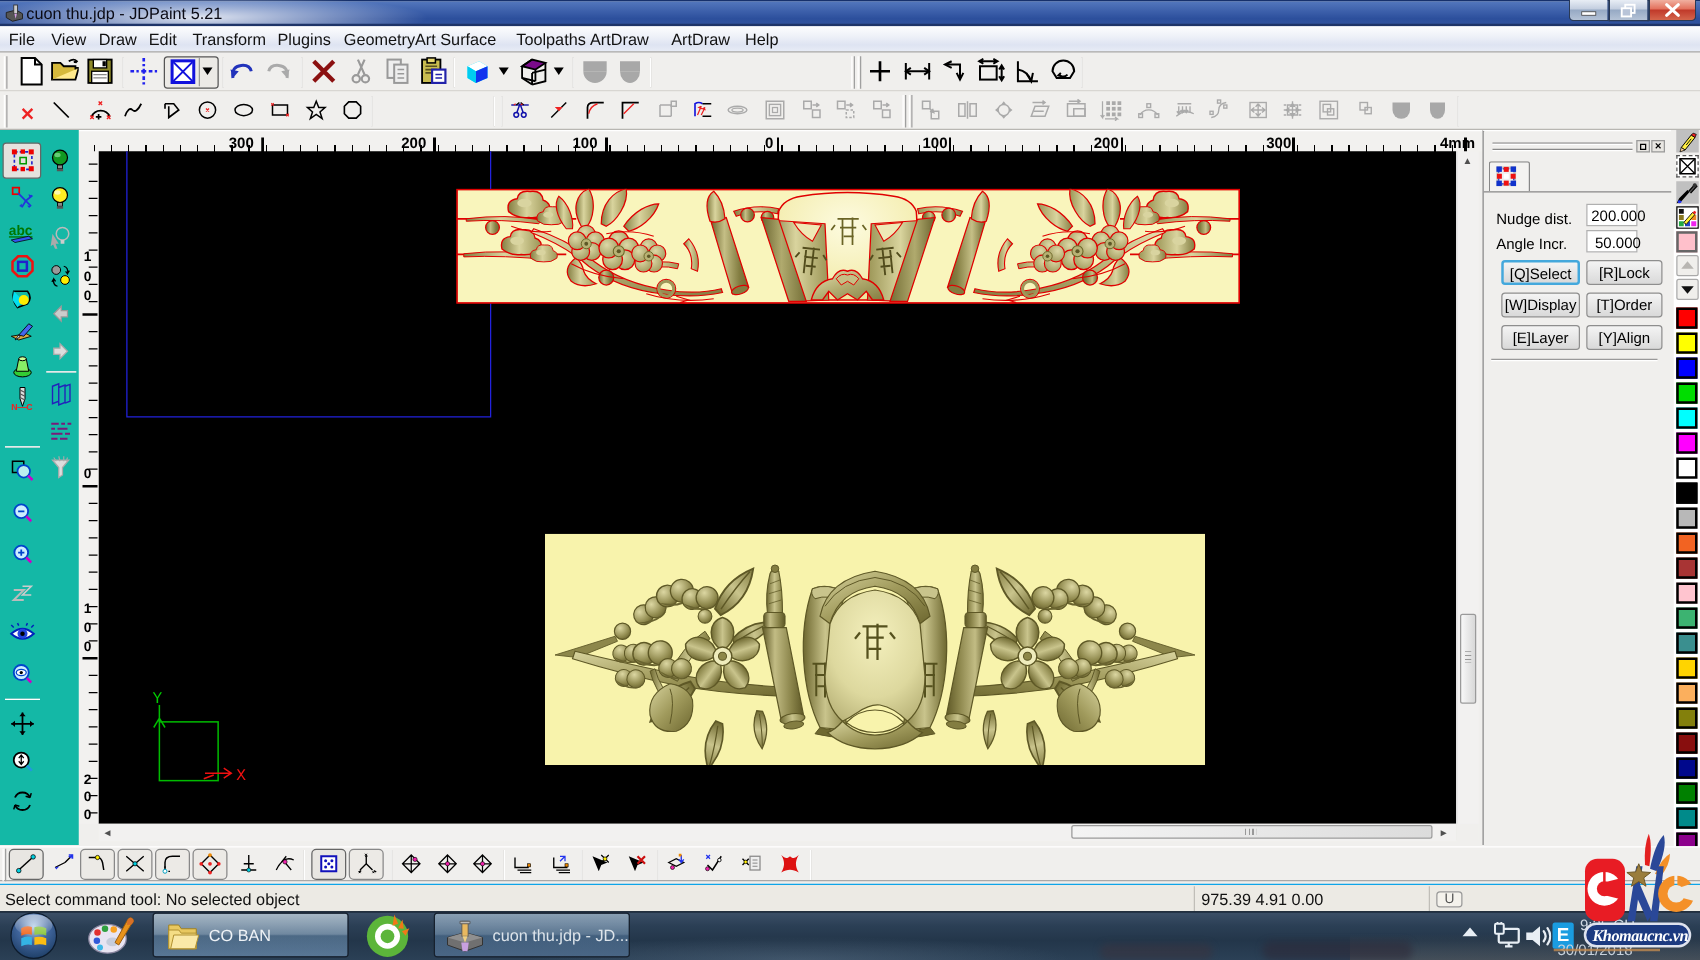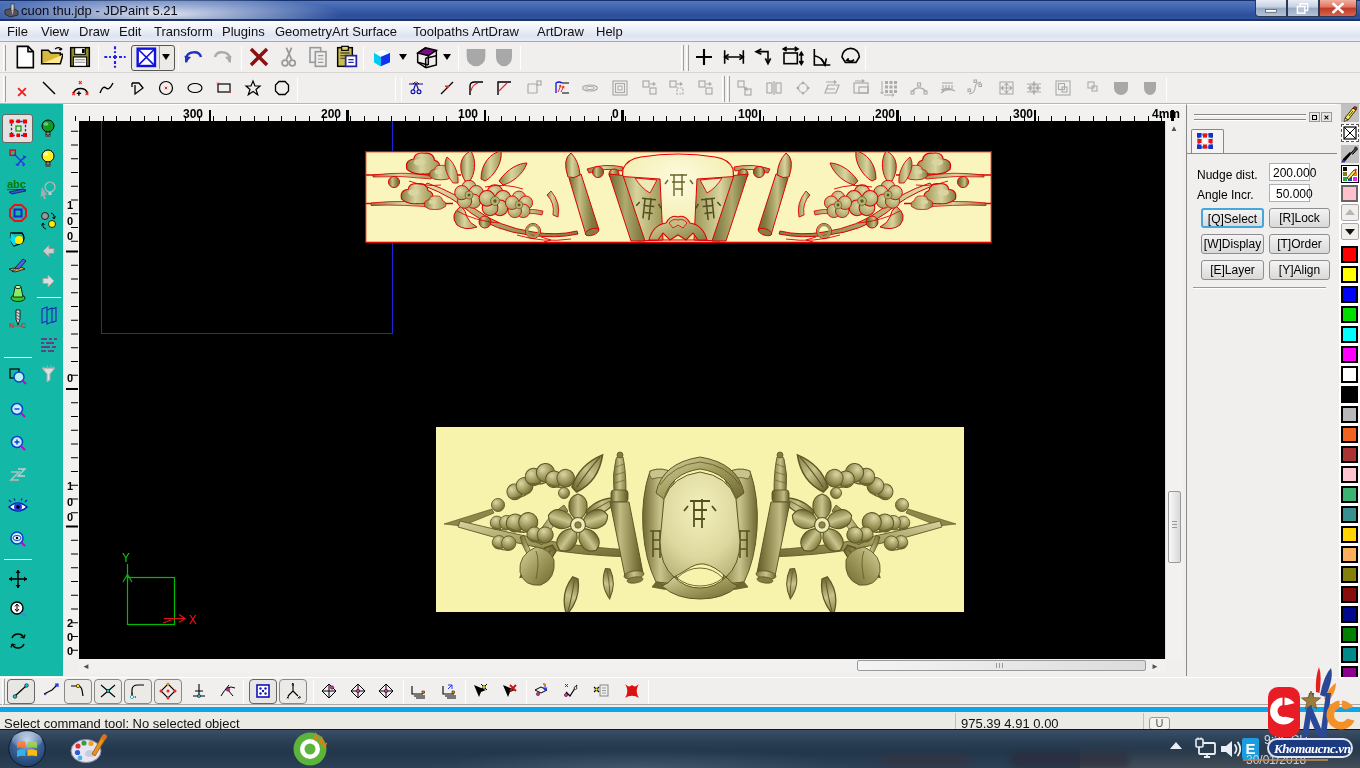--- a/index.html
+++ b/index.html
@@ -59,21 +59,21 @@
 .sarrow { position:absolute; color:#505050; font-size:8px; text-align:center; }
 
 
 #rpanel { left:1186px; top:104px; width:151px; height:572px; background:#f0efed; border-left:1px solid #888; border-top:1px solid #fff; }
 #colorstrip { left:1337px; top:104px; width:23px; height:572px; background:#f0efed; }
 .swatch { position:absolute; left:4px; width:17px; height:17px; border:2px solid #000; }
 .pbtn { position:absolute; background:linear-gradient(180deg,#f4f4f4,#d9d9d9); border:1px solid #8e8e8e; border-radius:3px; font-size:12px; color:#000; text-align:center; }
 
 
 #bottombar { left:0; top:677px; width:1360px; height:28px; background:#f0efed; border-top:1px solid #fff; border-bottom:1px solid #a8a8a8; }
-#statusbar { left:0; top:707px; width:1360px; height:34px; background:#eceae4; border-top:5px solid #0ea5e9; }
+#statusbar { left:0; top:707px; width:1360px; height:34px; background:#eceae4; border-top:1px solid #0ea5e9; }
 #statusbar .txt { position:absolute; top:4px; font-size:13px; color:#111; }
 
 
 #taskbar { left:0; top:729px; width:1360px; height:39px;
   background:linear-gradient(180deg,#3d5068 0%,#2b3f55 30%,#23364a 60%,#2b4056 100%); }
 .tbtn { position:absolute; top:1px; height:36px; border:1px solid #17212e; border-radius:3px;
   background:linear-gradient(180deg,rgba(255,255,255,0.32) 0%,rgba(255,255,255,0.12) 48%,rgba(40,62,86,0.1) 52%,rgba(120,150,180,0.25) 100%), linear-gradient(180deg,#51718f,#3a5675); }
 .tbtn .lbl { position:absolute; top:10px; font-size:13px; color:#eef2f6; white-space:nowrap; }
 </style>
 </head>
@@ -1306,28 +1306,47 @@
   <ellipse cx="22" cy="21.5" rx="5" ry="3.5" fill="#c6ccdc"></ellipse>
   <circle cx="10" cy="14" r="2.6" fill="#e23030"></circle>
       <circle cx="16" cy="11" r="2.6" fill="#30a040"></circle>
       <circle cx="23" cy="11.5" r="2.6" fill="#f7a020"></circle>
       <circle cx="9.5" cy="20.5" r="2.6" fill="#3058d8"></circle>
       <circle cx="12" cy="26" r="2.4" fill="#40b8e8"></circle>
   <path d="M24 22 L34 4 Q36 1 38 3 Q40 5 37 7.5 L27 24 Z" fill="#e8931c" stroke="#9a5c10" stroke-width="0.8"></path>
   <path d="M34 4 Q36 1 38 3 Q40 5 37 7.5 L33.5 8 Z" fill="#d87028"></path>
  </svg>
 
+ <div class="tbtn" style="left:122px;width:157px;background:linear-gradient(180deg,rgba(255,255,255,0.45) 0%,rgba(255,255,255,0.18) 48%,rgba(60,82,106,0.15) 52%,rgba(140,170,200,0.3) 100%), linear-gradient(180deg,#5d7b95,#42607f)">
+  <div class="lbl" style="left:44px">CO BAN</div>
+  <svg style="position:absolute;left:8px;top:3px" width="30" height="30" viewBox="0 0 30 30">
+   <path d="M4 6 L12 6 L14 9 L26 9 L26 25 L4 25 Z" fill="#e8c860" stroke="#a08020" stroke-width="0.8"></path>
+   <path d="M4 25 L4 10 L12 10 L14 12.5 L26 12.5 L26 25 Z" fill="#f5dd85" stroke="#b09030" stroke-width="0.8"></path>
+   <path d="M5.5 25 L8 14 L28 14 L25 25 Z" fill="#fae9a8" stroke="#b09030" stroke-width="0.8"></path>
+  </svg>
+ </div>
 
  <svg style="position:absolute;left:291px;top:1px" width="38" height="38" viewBox="0 0 38 38">
   <circle cx="19" cy="19" r="16.5" fill="#5cb53a"></circle>
   <circle cx="19" cy="19" r="10" fill="#fff"></circle>
   <circle cx="19" cy="19" r="5.5" fill="#5cb53a"></circle>
   <path d="M24.5 1.5 L27.5 9 L23 10.5 Z M31 5.5 L32 13 L27.5 12.5 Z M36.5 12.5 L33.5 18.5 L30.5 15 Z" fill="#f07818"></path>
  </svg>
 
+ <div class="tbtn" style="left:347px;width:157px">
+  <div class="lbl" style="left:46px;color:#dde4ea">cuon thu.jdp - JD...</div>
+  <svg style="position:absolute;left:8px;top:3px" width="32" height="30" viewBox="0 0 32 30">
+   <path d="M2 16 L16 12 L30 16 L30 22 L16 27 L2 22 Z" fill="#707070" stroke="#333" stroke-width="0.8"></path>
+   <path d="M2 16 L16 12 L30 16 L16 20 Z" fill="#909090"></path>
+   <path d="M13 20 L19 20 L18 27 L14 27 Z" fill="#c8a0e0"></path>
+   <rect x="13.5" y="3" width="5" height="12" fill="#e8b860" stroke="#555" stroke-width="0.7"></rect>
+   <path d="M12 3 h8 v2 h-8 z" fill="#b8b8b8" stroke="#555" stroke-width="0.7"></path>
+   <path d="M14 15 L18 15 L16 20 Z" fill="#f0d080"></path>
+  </svg>
+ </div>
 
  <div style="position:absolute;left:1170px;top:13px;width:0;height:0;border:6px solid transparent;border-bottom:7px solid #e8eef4;border-top:none"></div>
  <svg style="position:absolute;left:1194px;top:8px" width="24" height="24" viewBox="0 0 24 24">
   <rect x="5" y="6" width="16" height="11" rx="1" fill="none" stroke="#e8eef4" stroke-width="1.8"></rect>
   <path d="M10 20 h6 M13 17 v3" stroke="#e8eef4" stroke-width="1.8"></path>
   <rect x="2" y="2" width="7" height="8" rx="1" fill="#2b3f55" stroke="#e8eef4" stroke-width="1.6"></rect>
   <path d="M4 2 v-1.5 M7 2 v-1.5" stroke="#e8eef4" stroke-width="1.4"></path>
  </svg>
  <svg style="position:absolute;left:1219px;top:8px" width="22" height="24" viewBox="0 0 22 24">
   <path d="M2 9 H7 L13 4 V20 L7 15 H2 Z" fill="#e8eef4"></path>

